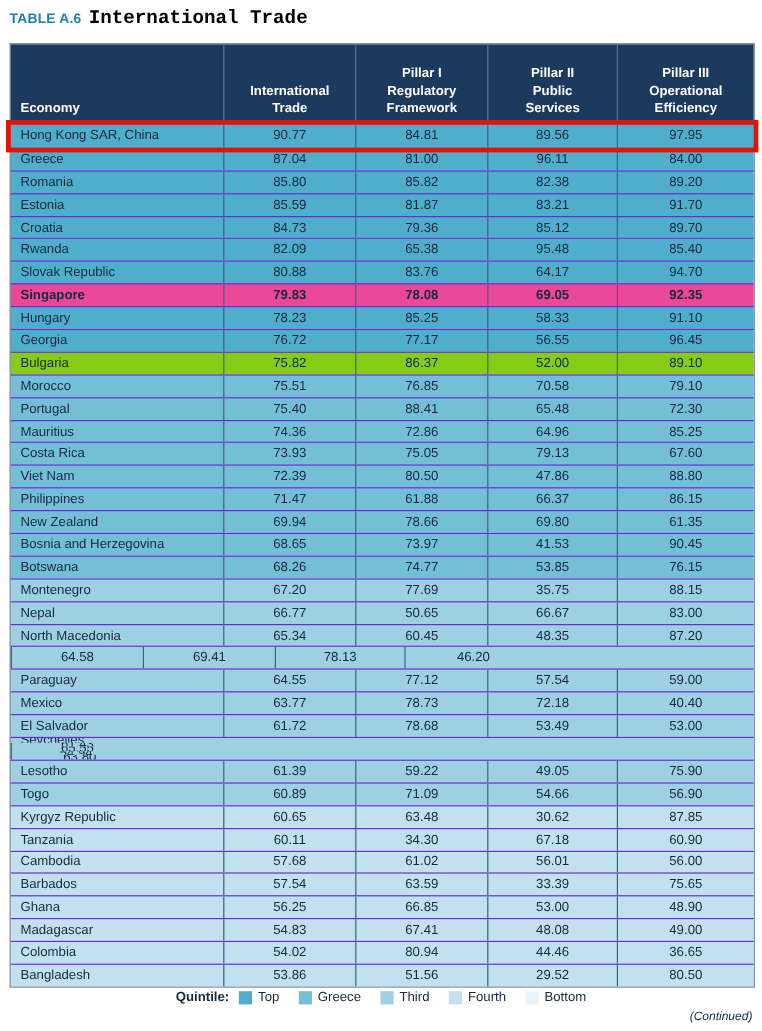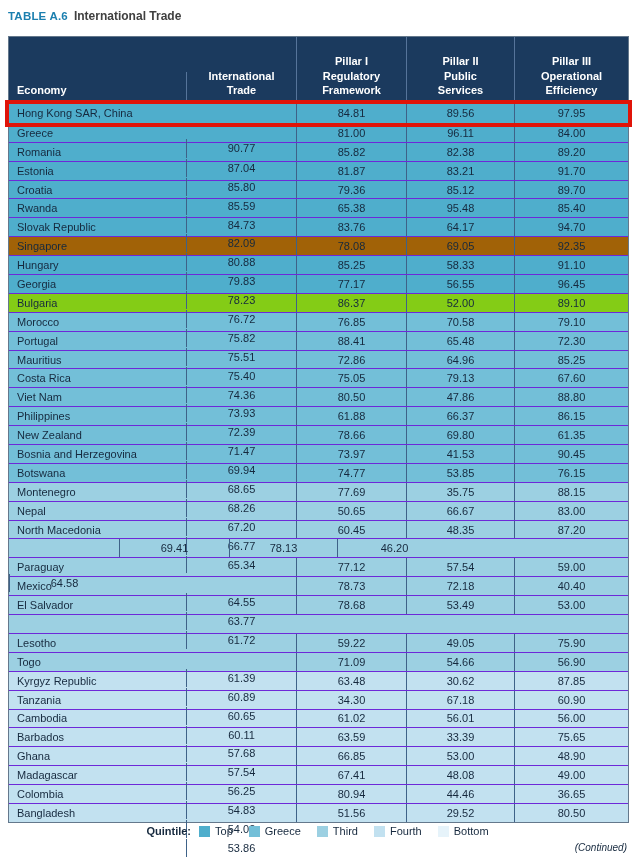--- a/index.html
+++ b/index.html
@@ -3,35 +3,35 @@
 <meta charset="utf-8">
 <style>
   html,body{margin:0;padding:0;}
   body{
     width:635px;height:859px;background:#ffffff;position:relative;
     font-family:"Liberation Sans", sans-serif;
     -webkit-font-smoothing:antialiased;
   }
   .title-bar{position:absolute;left:8px;top:6px;white-space:nowrap;}
   .title-label{font-size:11.5px;font-weight:bold;color:#1B7FAF;letter-spacing:.2px;}
-  .title-text{font-size:12px;font-weight:bold;color:#404040;margin-left:6px;}
+  .title-text{font-size:16px;font-weight:bold;color:#000000;margin-left:6px;font-family:Liberation Mono, monospace;}
 
   .table{
     position:absolute;left:8px;top:36px;width:619px;
     border:1px solid #64788C;box-sizing:content-box;background:#fff;
   }
   .thead{display:flex;height:67px;background:#1B3A5E;color:#fff;}
   .th{
     box-sizing:border-box;display:flex;flex-direction:column;
     justify-content:flex-end;align-items:center;
     padding-bottom:6px;font-size:11px;font-weight:bold;line-height:1.32;
     text-align:center;
   }
   .th-econ{align-items:flex-start;padding-left:8px;text-align:left;}
-  .w0{width:177px;}.w1{width:110px;margin-top:35px;}.w2{width:110px;}.w3{width:108px;}.w4{width:114px;}
+  .w0{width:177px;}.w1{width:110px;}.w2{width:110px;}.w3{width:108px;}.w4{width:114px;}
   .th.sep{border-left:1px solid #56749A;}
 
   .tbody{display:block;}
   .row{
     display:flex;height:18.9px;box-sizing:border-box;
     font-size:11px;color:#16293E;border-top:1px solid #6d28d9;
   }
   .tbody .row:first-child{border-top:none;}
   .cell{
     box-sizing:border-box;display:flex;align-items:center;justify-content:center;
@@ -131,21 +131,21 @@
         <div class="cell sep w3">95.48</div>
         <div class="cell sep w4">85.40</div>
       </div>
       <div class="row" style="background: rgb(79, 174, 204);">
         <div class="cell econ w0">Slovak Republic</div>
         <div class="cell sep w1">80.88</div>
         <div class="cell sep w2">83.76</div>
         <div class="cell sep w3">64.17</div>
         <div class="cell sep w4">94.70</div>
       </div>
-      <div class="row" style="background: #a16207;">
+      <div class="row" style="background: #ec4899; font-weight: bold;">
         <div class="cell econ w0">Singapore</div>
         <div class="cell sep w1">79.83</div>
         <div class="cell sep w2">78.08</div>
         <div class="cell sep w3">69.05</div>
         <div class="cell sep w4">92.35</div>
       </div>
       <div class="row" style="background: rgb(79, 174, 204);">
         <div class="cell econ w0">Hungary</div>
         <div class="cell sep w1">78.23</div>
         <div class="cell sep w2">85.25</div>

